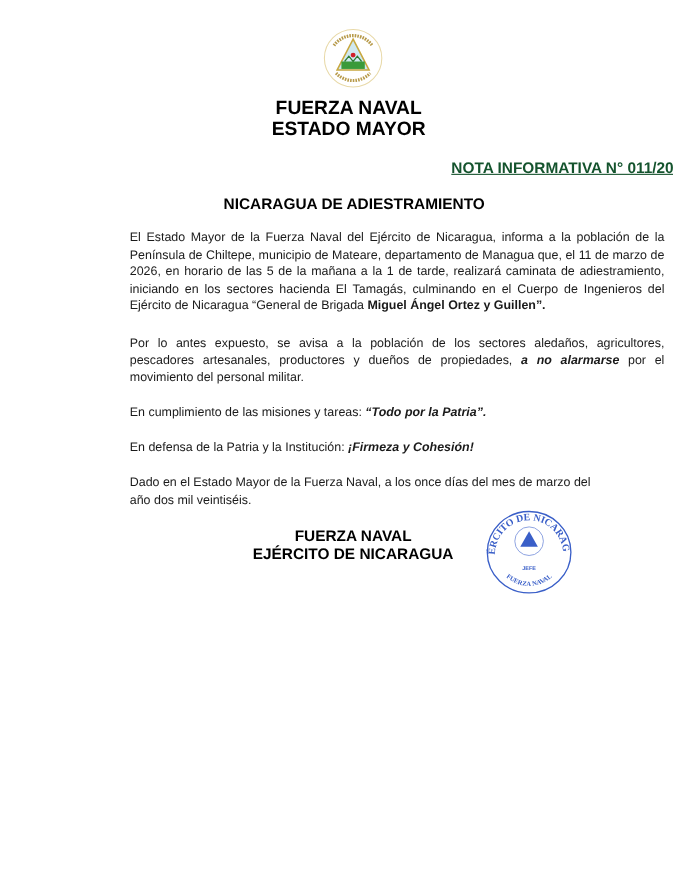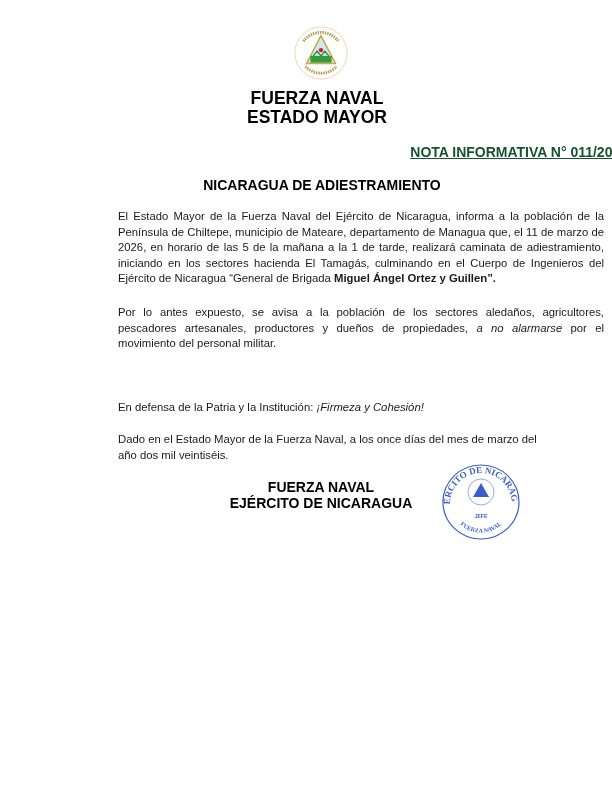--- a/index.html
+++ b/index.html
@@ -10,21 +10,21 @@
   .t1 { top: 89px; left: -5px; }
   .t2 { top: 108px; left: -5px; }
   .nota { position: absolute; top: 144px; left: 0; width: 612px; text-align: right; font-weight: bold; font-size: 14px; text-decoration: underline; color: #14532d; }
   .sub { position: absolute; top: 177px; left: 0; width: 612px; text-align: center; font-weight: bold; font-size: 14px; color: #000; }
   .p { position: absolute; left: 62px; width: 486px; font-size: 11.3px; line-height: 15.6px; text-align: justify; color: #1a1a1a; margin-left: 40px; }
   .p1 { top: 209px; }
   .p2 { top: 305px; }
   .p3 { top: 368px; }
   .p4 { top: 400px; }
   .p5 { top: 432px; width: 420px; text-align: left; }
-  .bi { font-weight: normal; font-style: italic; }
+  .bi { font-weight: bold; font-style: italic; }
   .b { font-weight: bold; }
   .sig { position: absolute; left: 200px; width: 210px; text-align: center; font-weight: bold; font-size: 14px; line-height: 16px; color: #000; }
   .s1 { top: 479px; }
   .s2 { top: 495px; }
   .seal { position: absolute; left: 424px; top: 462px; width: 82px; height: 80px; }
 </style>
 </head>
 <body>
 
 <div class="page">
@@ -42,20 +42,21 @@
   <div class="title t1">FUERZA NAVAL</div>
   <div class="title t2">ESTADO MAYOR</div>
 
   <div class="nota">NOTA INFORMATIVA N° 011/2026</div>
   <div class="sub">NICARAGUA DE ADIESTRAMIENTO</div>
 
   <div class="p p1"><span>El Estado Mayor de la Fuerza Naval del Ejército de Nicaragua, informa a la población de la Península de Chiltepe, municipio de Mateare, departamento de Managua que, el 11 de marzo de 2026, en horario de las 5 de la mañana a la 1 de tarde, realizará caminata de adiestramiento, iniciando en los sectores hacienda El Tamagás, culminando en el Cuerpo de Ingenieros del Ejército de Nicaragua “General de Brigada </span><span class="b">Miguel Ángel Ortez y Guillen</span><span class="b">”.</span></div>
 
   <div class="p p2"><span>Por lo antes expuesto, se avisa a la población de los sectores aledaños, agricultores, pescadores artesanales, productores y dueños de propiedades,</span> <span class="bi">a no alarmarse</span><span> por el movimiento del personal militar.</span></div>
 
+  <div class="p p3"><span>En cumplimiento de las misiones y tareas: </span><span class="bi">“Todo por la Patria”.</span></div>
 
   <div class="p p4"><span>En defensa de la Patria y la Institución: </span><span class="bi">¡Firmeza y Cohesión!</span></div>
 
   <div class="p p5">Dado en el Estado Mayor de la Fuerza Naval, a los once días del mes de marzo del año dos mil veintiséis.</div>
 
   <div class="sig s1">FUERZA NAVAL</div>
   <div class="sig s2">EJÉRCITO DE NICARAGUA</div>
 
   <svg class="seal" viewBox="0 0 82 80">
     <defs>

